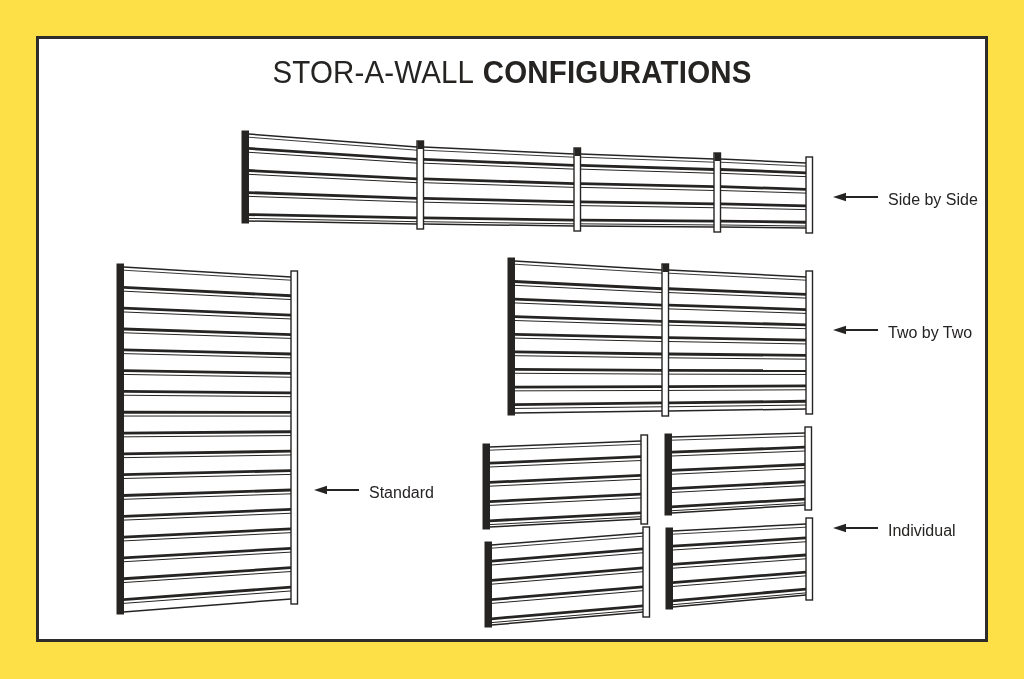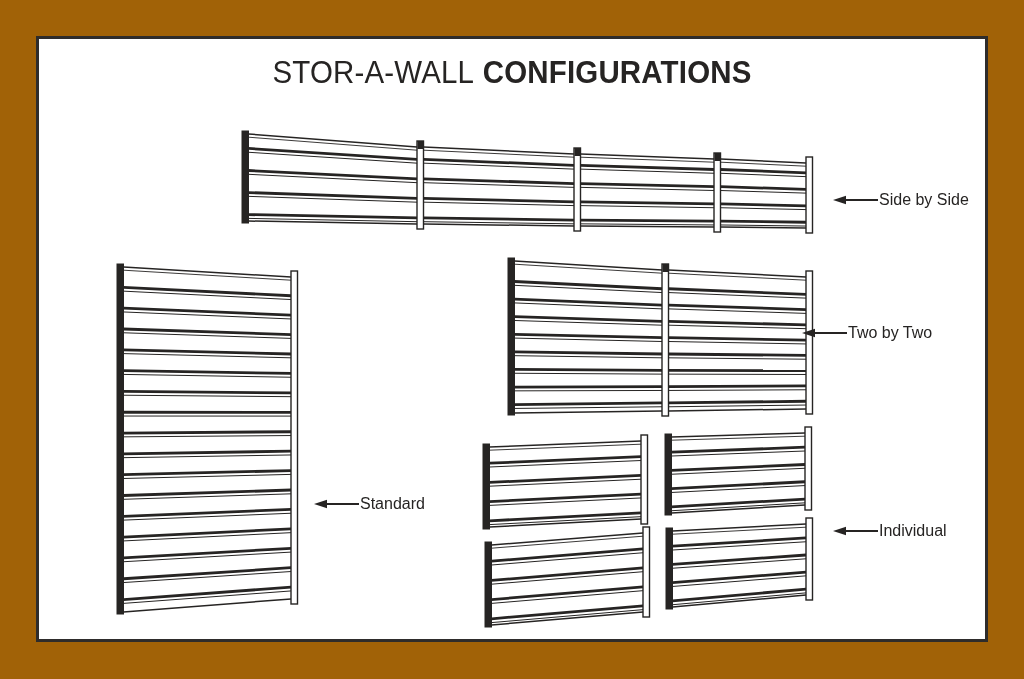--- a/index.html
+++ b/index.html
@@ -1,38 +1,38 @@
 <!DOCTYPE html>
 <html><head>
 <meta charset="utf-8">
 <style>
   html,body { margin:0; padding:0; background:#ffffff; }
   body { width:1024px; height:679px; overflow:hidden;
          font-family:"Liberation Sans", sans-serif; }
-  .page { position:relative; width:1024px; height:679px; background:#a16207; }
+  .page { position:relative; width:1024px; height:679px; background:#fde047; }
 
   .frame { position:absolute; left:36px; top:36px; width:952px; height:606px;
            box-sizing:border-box; border:3px solid #2e2c2b; background:#ffffff; }
 
   .title { position:absolute; left:0; right:0; top:56px; text-align:center;
            font-size:31px; line-height:34px; color:#262423; letter-spacing:0.2px;
            transform:scaleX(0.95); white-space:nowrap; }
   .title .regular { font-weight:400; }
   .title .bold { font-weight:700; margin-left:9px; }
 
   #diagram { position:absolute; left:0; top:0; width:1024px; height:679px; }
 
-  .caption { position:absolute; display:flex; align-items:center; 
+  .caption { position:absolute; display:flex; align-items:flex-start; gap:9px;
              transform:translateY(-50%); font-size:16px; color:#262423;
              white-space:nowrap; }
   .caption svg { display:block; flex:0 0 auto; color:#262423; }
 
   #cap-side-by-side { left:833px; top:200px; }
-  #cap-two-by-two   { left:802px; top:333px; }
-  #cap-standard     { left:314px; top:504px; }
+  #cap-two-by-two   { left:833px; top:333px; }
+  #cap-standard     { left:314px; top:493px; }
   #cap-individual   { left:833px; top:531px; }
 </style>
 </head>
 <body>
 
 <div class="page">
 
   <div class="frame"></div>
 
   <div class="title">

